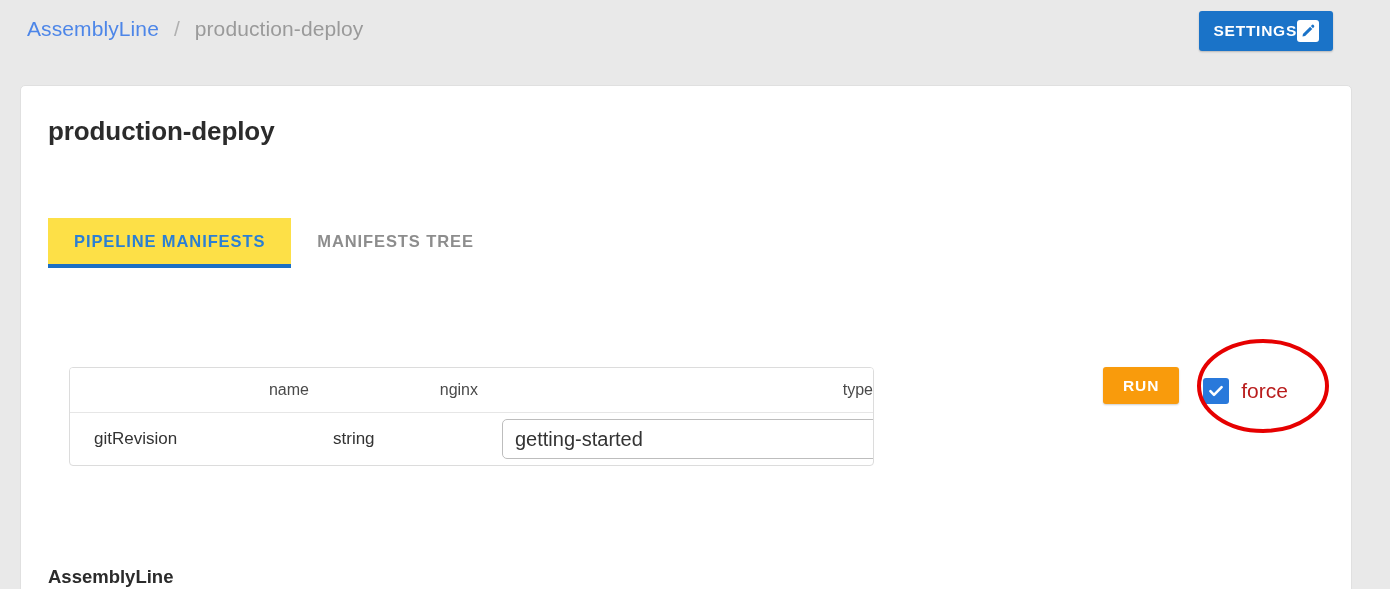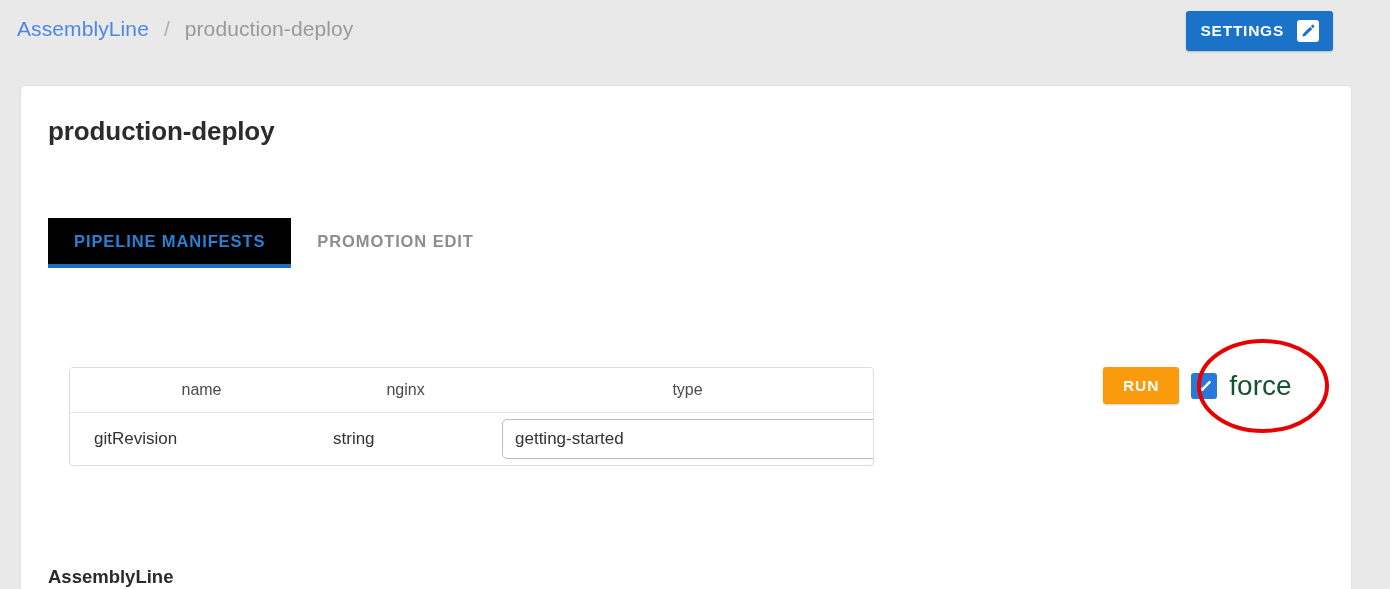--- a/index.html
+++ b/index.html
@@ -21,21 +21,21 @@
     position: absolute;
     left: 0; top: 0;
     width: 1390px;
     height: 66px;
     background: #e9e9e9;
     box-sizing: border-box;
   }
 
   .breadcrumb {
     position: absolute;
-    left: 17px;
+    left: 27px;
     top: 17px;
     font-size: 21px;
     letter-spacing: 0.1px;
     white-space: nowrap;
   }
   .crumb-link {
     color: #4d86e8;
     text-decoration: none;
     cursor: pointer;
   }
@@ -51,21 +51,20 @@
     position: absolute;
     right: 57px;
     top: 11px;
     display: flex;
     gap: 16px;
     align-items: center;
   }
   .btn {
     display: inline-flex;
     align-items: center;
-    gap: 13px;
     border: none;
     border-radius: 3px;
     color: #ffffff;
     font-family: "Liberation Sans", sans-serif;
     font-size: 15.5px;
     font-weight: bold;
     letter-spacing: 0.75px;
     padding: 8px 14px;
     height: 40px;
     cursor: pointer;
@@ -130,21 +129,21 @@
     cursor: pointer;
     background: transparent;
     border: none;
     border-bottom: 4px solid transparent;
     font-family: "Liberation Sans", sans-serif;
     height: 50px;
     box-sizing: border-box;
   }
   .tab.active {
     color: #2b7fd4;
-    background: #000000;
+    background: #fde047;
     border-bottom-color: #1b6fc4;
   }
 
   
   .section-head {
     position: absolute;
     left: 27px;
     top: 205px;
     font-size: 18.5px;
     font-weight: bold;
@@ -170,21 +169,21 @@
     box-sizing: border-box;
     background: #ffffff;
     overflow: hidden;
   }
   table.param-table {
     width: 100%;
     border-collapse: collapse;
     table-layout: fixed;
   }
   table.param-table th {
-    text-align: center;
+    text-align: right;
     font-weight: normal;
     font-size: 16px;
     color: #4a4a4a;
     padding: 13px 0 13px 24px;
     border-bottom: 1px solid #e6e6e6;
     background: #ffffff;
   }
   table.param-table td {
     font-size: 17px;
     color: #333333;
@@ -200,34 +199,34 @@
   .col-value { width: auto; }
 
   .val-input {
     width: 390px;
     height: 40px;
     box-sizing: border-box;
     border: 1px solid #bdbdbd;
     border-radius: 5px;
     padding: 0 12px;
     font-family: "Liberation Sans", sans-serif;
-    font-size: 17px;
+    font-size: 20px;
     color: #333333;
     background: #ffffff;
     outline: none;
   }
 
   
   .run-row {
     position: absolute;
     left: 1082px;
     top: 281px;
     display: flex;
-    align-items: center;
-    gap: 12px;
+    align-items: flex-end;
+    gap: 24px;
   }
   .btn-run {
     background: #f99b0c;
     border: none;
     border-radius: 3px;
     color: #ffffff;
     font-family: "Liberation Sans", sans-serif;
     font-size: 15.5px;
     font-weight: bold;
     letter-spacing: 0.9px;
@@ -246,22 +245,22 @@
     height: 26px;
     border-radius: 3px;
     background: #2979db;
     display: inline-flex;
     align-items: center;
     justify-content: center;
     cursor: pointer;
     flex: none;
   }
   .force-label {
-    font-size: 28px;
-    color: #14532d;
+    font-size: 21px;
+    color: #b91c1c;
     cursor: pointer;
   }
 
   
   .annot-ellipse {
     position: absolute;
     left: 1196px;
     top: 338px;
     width: 134px;
     height: 96px;
@@ -297,21 +296,21 @@
 
 <div class="card">
 
   <div class="page-title">production-deploy</div>
 
   <div class="tabs">
     <button class="tab active">
       <span>PIPELINE MANIFESTS</span>
     </button>
     <button class="tab">
-      <span>PROMOTION EDIT</span>
+      <span>MANIFESTS TREE</span>
     </button>
   </div>
 
 
   <div class="param-table-wrap">
     <table class="param-table">
       <thead>
         <tr>
           <th class="col-name">name</th>
           <th class="col-type">nginx</th>

